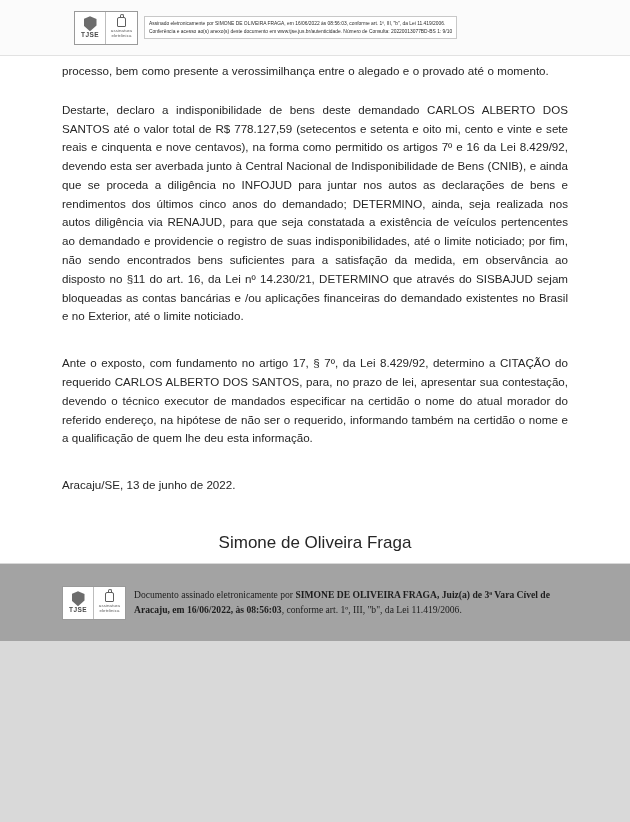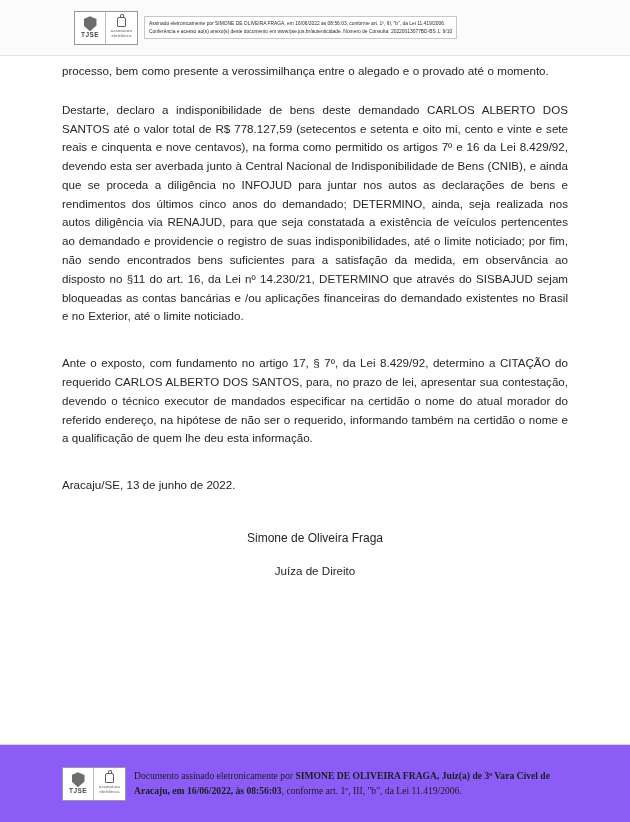--- a/index.html
+++ b/index.html
@@ -9,21 +9,21 @@
   }
   body {
     width: 630px;
     height: 822px;
     overflow: hidden;
     font-family: "Liberation Sans", sans-serif;
   }
   .page {
     position: relative;
     width: 630px;
-    height: 822px;
+    height: 641px;
     background: #ffffff;
     box-sizing: border-box;
   }
 
   
   .top-band {
     position: absolute;
     top: 0;
     left: 0;
     right: 0;
@@ -142,21 +142,21 @@
   .right {
     text-align: left;
     margin: 0 0 34px 0;
   }
   .center {
     text-align: center;
     margin: 0;
   }
   .sig-name {
     margin-top: 4px;
-    font-size: 12px;
+    font-size: 17px;
   }
   .sig-role {
     margin-top: 14px;
     font-size: 11.6px;
   }
   .fade-top {
     position: absolute;
     top: 56px;
     left: 0;
     right: 0;
@@ -166,21 +166,21 @@
   }
 
   
   .footer-band {
     position: absolute;
     left: 0;
     right: 0;
     bottom: 0;
     height: 78px;
     border-top: 1px solid #d8d8d8;
-    background: #8b5cf6;
+    background: #a3a3a3;
     display: flex;
     align-items: center;
     padding: 0 62px;
     box-sizing: border-box;
   }
   .footer-text {
     margin-left: 8px;
     font-family: "Liberation Serif", serif;
     font-size: 9.6px;
     line-height: 1.5;

